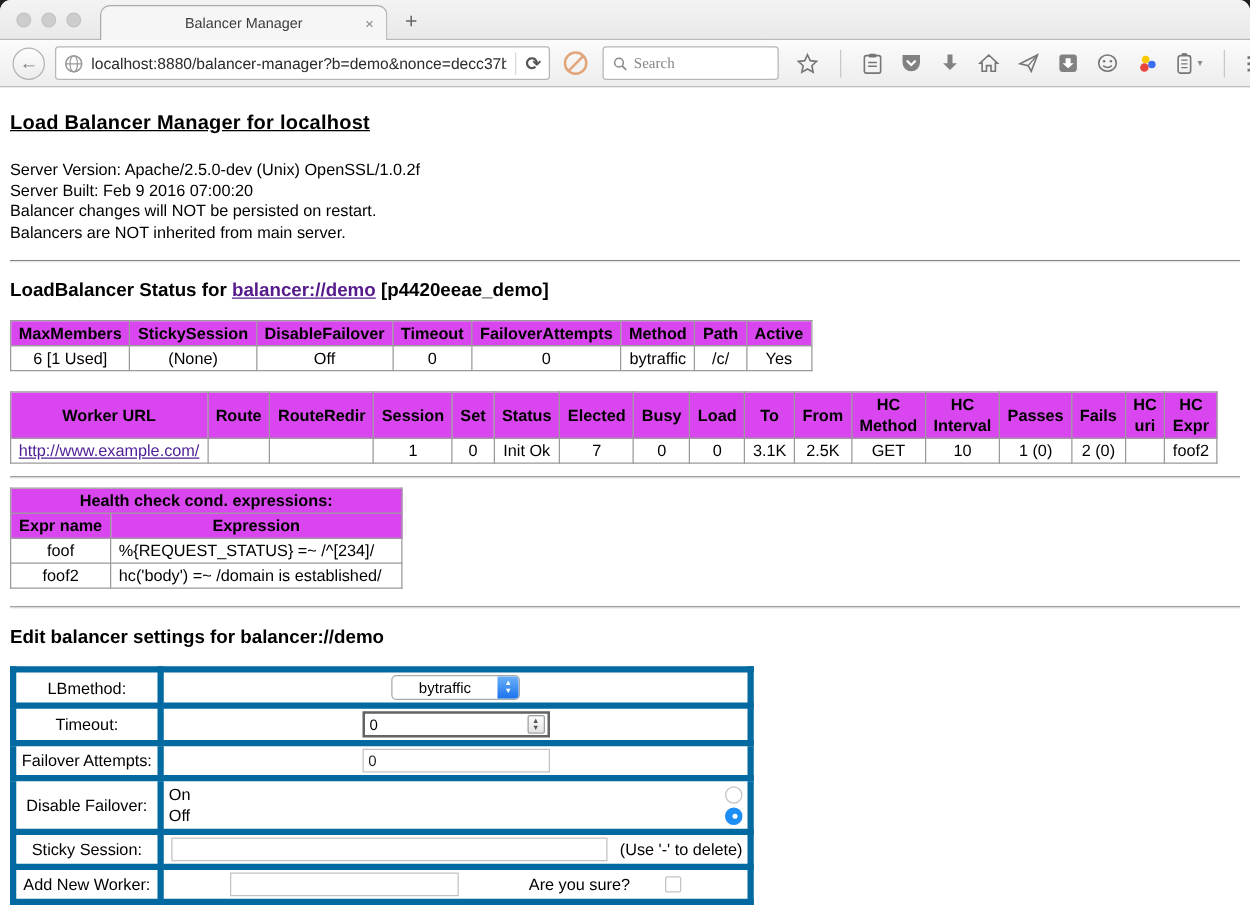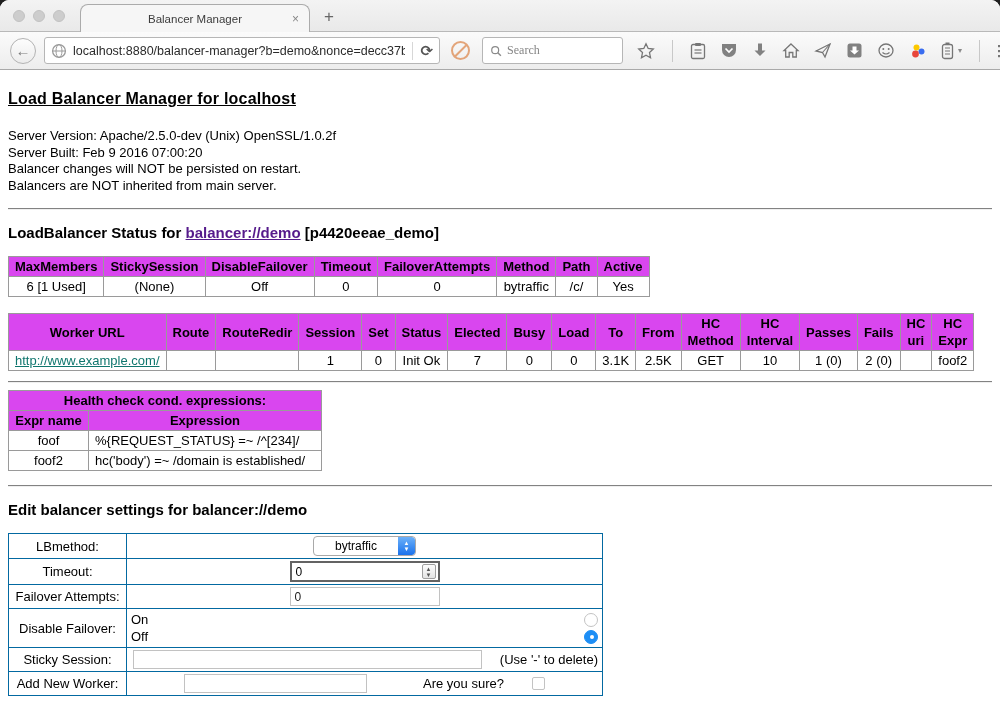--- a/index.html
+++ b/index.html
@@ -36,27 +36,27 @@
   
   .content { background:#fff; height:658px; padding:6px 8px 0; font-size:13px; color:#000; overflow:hidden; }
   h1 { font-size:16px; font-weight:bold; margin:14px 0 20px; letter-spacing:.2px;text-decoration:underline; }
   .srvinfo div { font-size:13px; line-height:16.5px; }
   hr.rule { border:none; border-top:1px solid #828282; border-bottom:1px solid #efefef; margin:14px 0; }
   h3.sect { font-size:15px; font-weight:bold; margin:2px 0 15px; }
   h3.sect a { color:#551a8b; }
   table.grid { border-collapse:collapse; font-size:13px; }
   table.grid th, table.grid td { border:1px solid #9a9a9a; padding:1px 6px; text-align:center; line-height:17px; }
   table.grid th { background:#d946ef; font-weight:bold; }
-  table.grid td a { color:#0f766e; }
+  table.grid td a { color:#4c1d95; }
   .mt { margin-top:16px; }
   td.lft { text-align:left !important; }
 
   
   table.form { border-collapse:collapse; width:595px; font-size:13px; margin-top:14px; }
-  table.form td { border:1px solid #0369a1; padding:2px 4px; text-align:center; height:24px; }
+  table.form td { border:5px solid #0369a1; padding:2px 4px; text-align:center; height:24px; }
   table.form { border:1px solid #8d8d8d; }
   td.flabel { width:118px; }
   .macselect { display:inline-flex; align-items:stretch; border:1px solid #a9a9a9; border-radius:4px; background:#fff; height:20px; overflow:hidden; vertical-align:middle; }
   .macselect .val { padding:0 10px; font-size:12px; display:flex; align-items:center; min-width:84px; justify-content:center; }
   .macselect .step { width:17px; background:linear-gradient(#6cb1f9,#1a72ec); color:#fff; display:flex; flex-direction:column; align-items:center; justify-content:center; font-size:6px; line-height:6px; border-radius:0 3px 3px 0; }
   .numfocus { display:inline-flex; width:150px; height:21px; border:2px solid #636363; background:#fff; align-items:center; vertical-align:middle; }
   .numfocus .v { flex:1; text-align:left; padding-left:4px; font-size:12px; }
   .numfocus .spin { width:14px; height:15px; border:1px solid #9f9f9f; background:linear-gradient(#fdfdfd,#e4e4e4); font-size:6px; line-height:6px; color:#555; display:flex; flex-direction:column; align-items:center; justify-content:center; margin-right:2px; border-radius:2px; }
   input.txt { border:1px solid #c2c2c2; height:19px; font-size:12px; font-family:inherit; padding:0 4px; color:#222; background:#fff; }
   .radio { width:14px; height:14px; border-radius:50%; border:1px solid #c3c3c3; background:#fff; display:inline-block; vertical-align:middle; }

